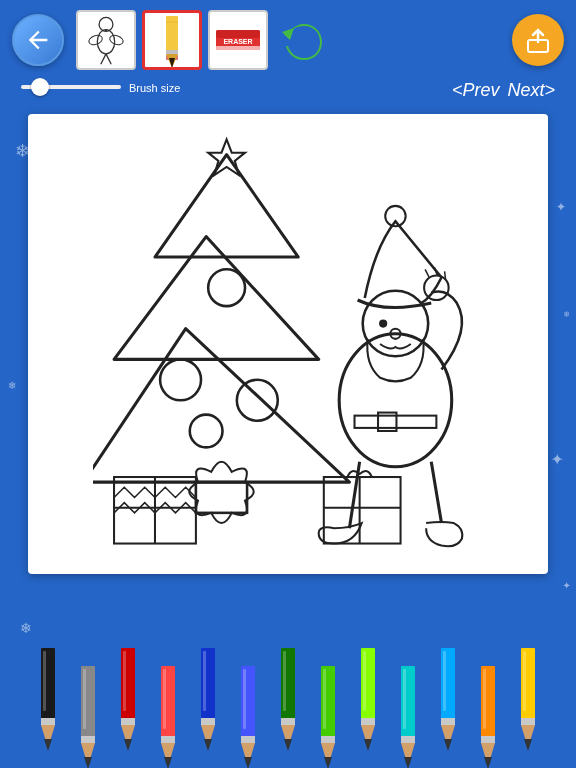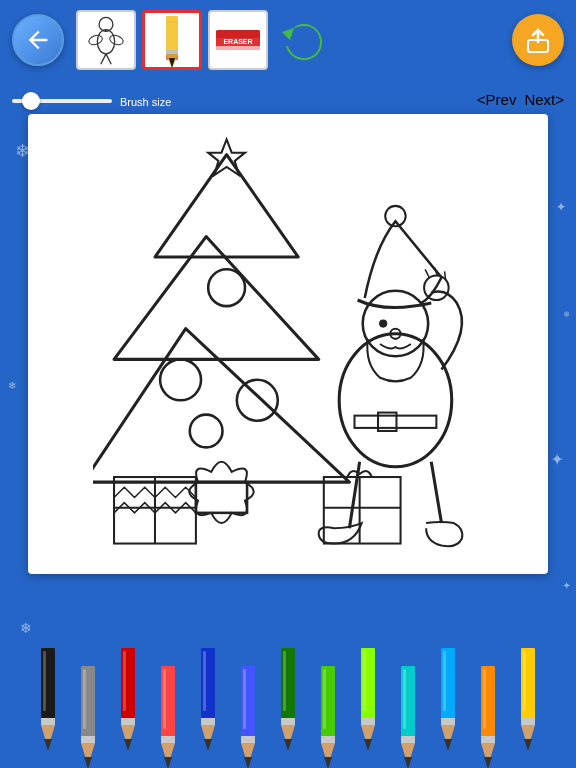--- a/index.html
+++ b/index.html
@@ -107,22 +107,22 @@
       justify-content: center;
       margin-left: auto;
       box-shadow: 0 2px 6px rgba(0,0,0,0.3);
     }
 
     
     .controls-row {
       position: relative;
       z-index: 10;
       display: flex;
-      align-items: flex-end;
-      padding: 0 12px;
+      align-items: flex-start;
+      padding: 0 21px;
       height: 28px;
     }
     .brush-container {
       display: flex;
       align-items: center;
       gap: 8px;
     }
     .brush-slider {
       width: 100px;
       height: 4px;
@@ -149,25 +149,26 @@
     .nav-controls {
       margin-left: auto;
       display: flex;
       gap: 8px;
       font-size: 15px;
       color: white;
       font-weight: 500;
     }
     .nav-btn {
       cursor: pointer;
-      color: #000000;
-      font-size: 15px;
+      color: #ffffff;
+      font-size: 18px;
       background: none;
       border: none;
       font-weight: 500;
+      font-style: italic;
     }
 
     
     .canvas-area {
       position: relative;
       z-index: 5;
       margin: 6px 28px;
       background: white;
       border-radius: 4px;
       height: 460px;

